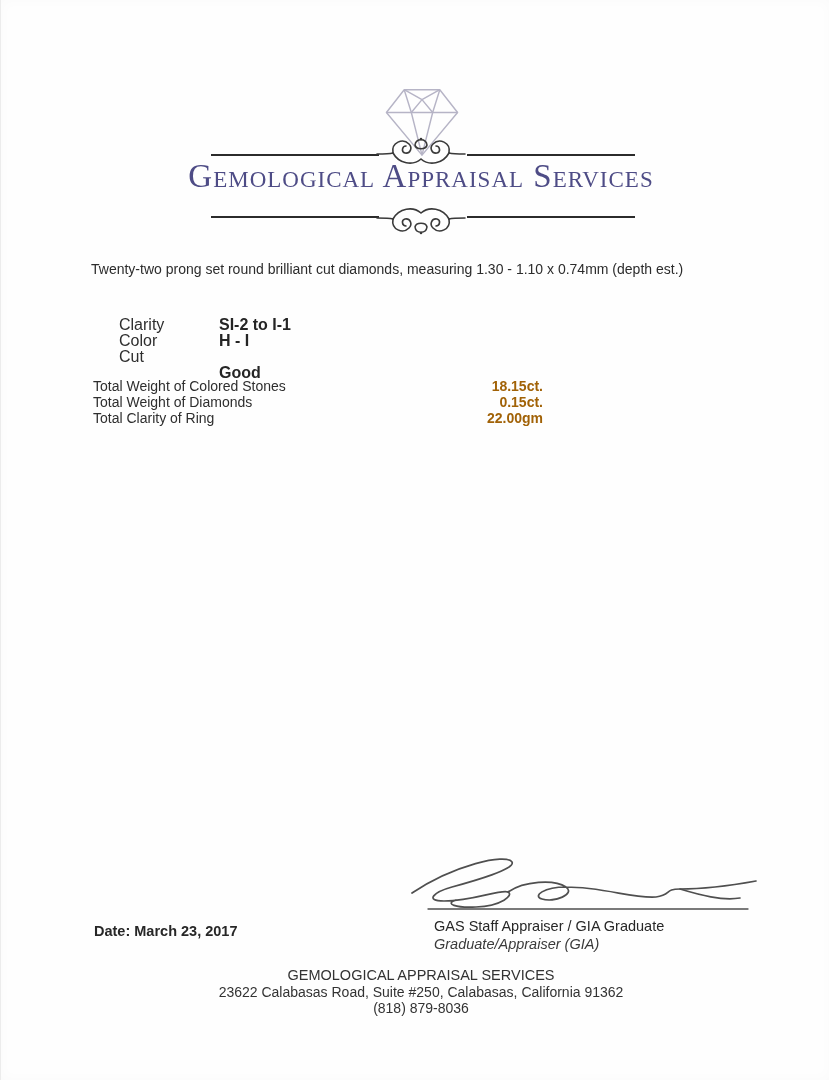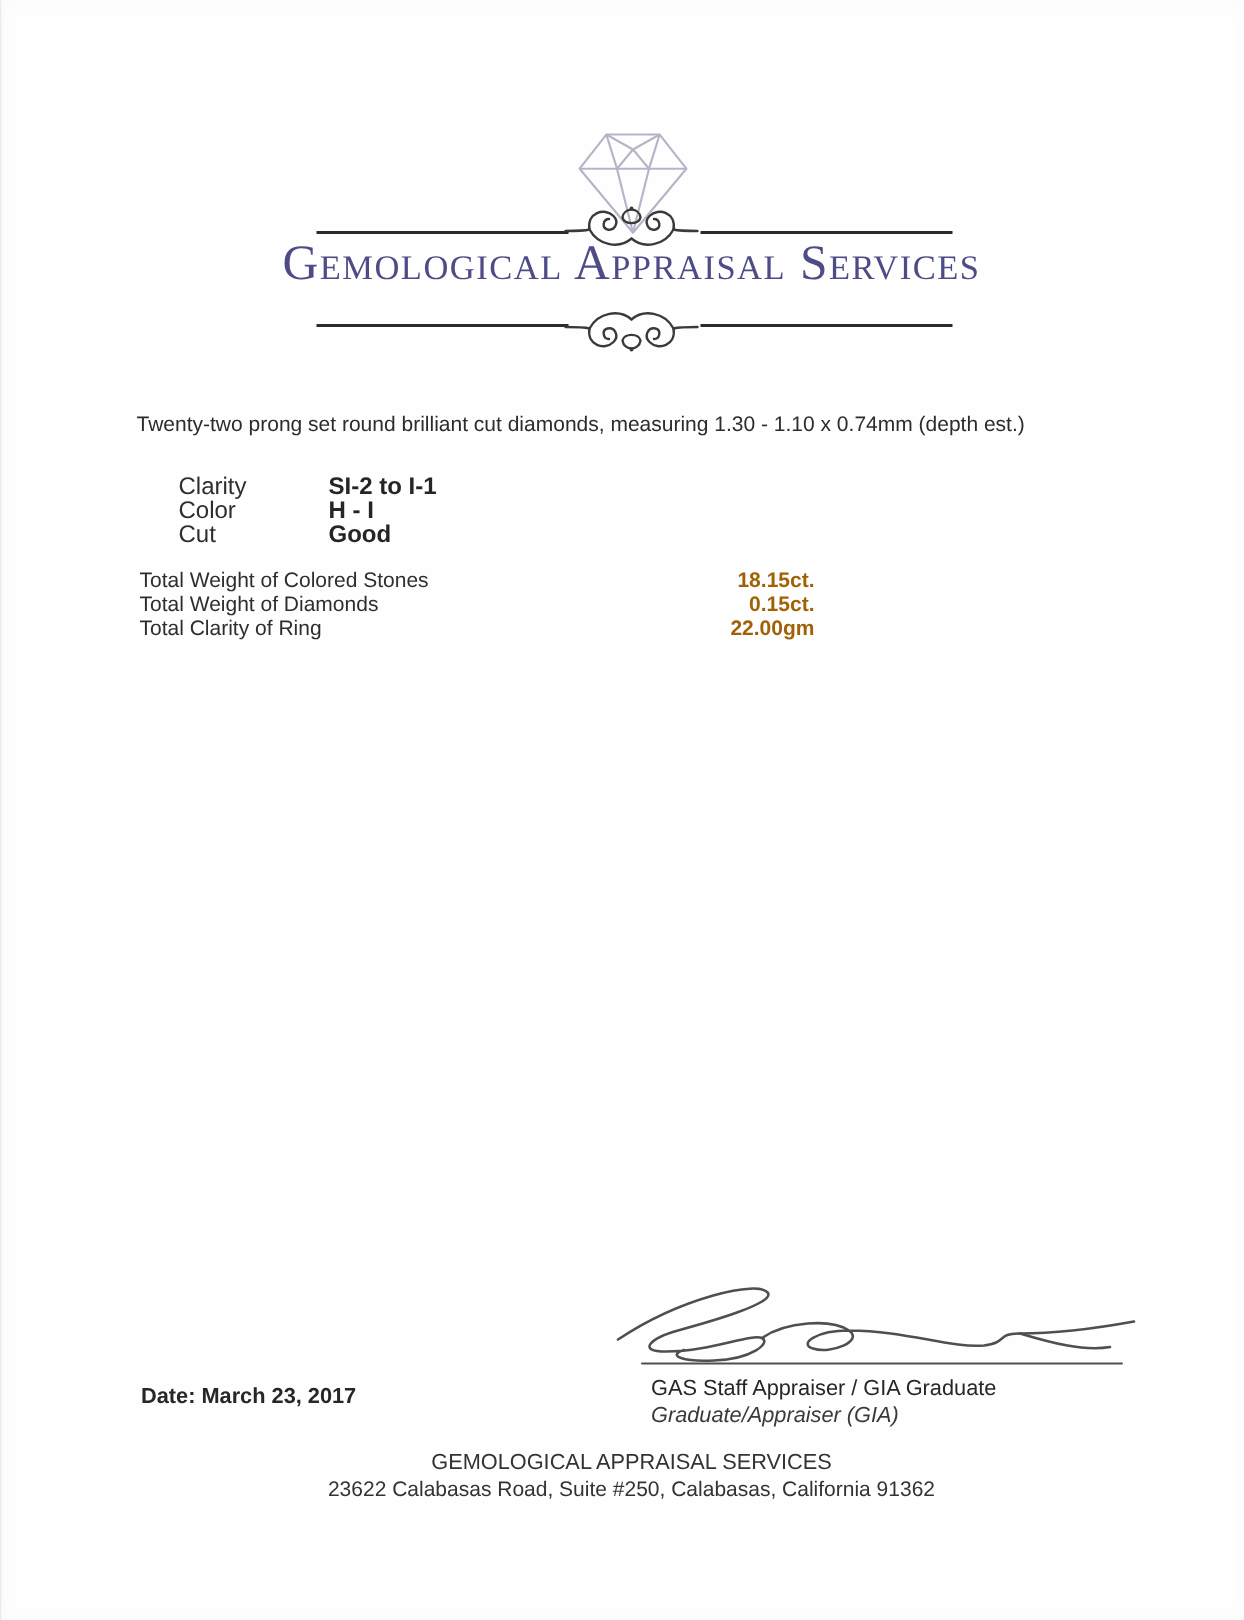--- a/index.html
+++ b/index.html
@@ -35,21 +35,21 @@
   }
   .brand-tagline {
     left:84px; top:190px; width:672px;
     text-align:center;
     font-family:"Liberation Serif", serif;
     font-size:16px; letter-spacing:1.6px;
     color:#565394; white-space:nowrap;
   }
 
   
-  .desc { left:90px; top:260px; width:600px; font-size:14px; line-height:18.5px; color:#2c2c2c;margin-top:13px; }
+  .desc { left:90px; top:260px; width:600px; font-size:14px; line-height:18.5px; color:#2c2c2c; }
   .grade-label { left:118px; width:95px; }
   .grade-value { left:218px; font-weight:bold; color:#252525; }
 
   .total-label { left:92px; font-size:14px; }
   .total-value { left:420px; width:122px; text-align:right; font-size:14px; font-weight:bold; color:#a16207; }
 
   
   .sig-art { left:403px; top:851px; width:378px; height:66px; }
   .sig-name { left:433px; top:918px; font-size:14.5px; font-weight:normal; color:#272727; }
   .sig-title { left:433px; top:936px; font-size:14.5px; font-style:italic; color:#3a3a3a; }
@@ -104,35 +104,36 @@
 
   <div class="abs desc">
     <div>Twenty-two prong set round brilliant cut diamonds, measuring 1.30 - 1.10 x 0.74mm (depth est.)</div>
   </div>
 
   <div class="abs grade-label" style="top:316px">Clarity</div>
   <div class="abs grade-value" style="top:316px">SI-2 to I-1</div>
   <div class="abs grade-label" style="top:332px">Color</div>
   <div class="abs grade-value" style="top:332px">H - I</div>
   <div class="abs grade-label" style="top:348px">Cut</div>
-  <div class="abs grade-value" style="top:348px">Good</div>
+  <div class="abs grade-value" style="top:364px">Good</div>
 
   <div class="abs total-label" style="top:378px">Total Weight of Colored Stones</div>
   <div class="abs total-value" style="top:378px">18.15ct.</div>
   <div class="abs total-label" style="top:394px">Total Weight of Diamonds</div>
   <div class="abs total-value" style="top:394px">0.15ct.</div>
   <div class="abs total-label" style="top:410px">Total Clarity of Ring</div>
   <div class="abs total-value" style="top:410px">22.00gm</div>
 
   <svg class="abs sig-art" viewBox="0 0 378 66" fill="none" stroke="#4f4f4f" stroke-width="1.7" stroke-linecap="round">
     <path d="M8,42 C50,14 102,2 108,11 C112,18 70,30 48,36 C30,41 20,50 40,50 C70,50 96,38 104,41 C110,44 98,55 72,56 C52,57 40,53 52,49"></path>
     <path d="M104,41 C120,30 150,28 162,36 C172,43 150,52 138,48 C128,45 140,36 162,36 C200,36 230,48 252,46 C268,44 260,38 276,38 C300,38 330,34 352,30"></path>
     <path d="M276,38 C296,44 318,50 336,47"></path>
     <line x1="24" y1="58" x2="344" y2="58" stroke-width="1.3"></line>
   </svg>
   <div class="abs sig-name">GAS Staff Appraiser / GIA Graduate</div>
   <div class="abs sig-title">Graduate/Appraiser (GIA)</div>
   <div class="abs date-line">Date: March 23, 2017</div>
 
   <div class="abs footer-line f-company">GEMOLOGICAL APPRAISAL SERVICES</div>
   <div class="abs footer-line f-address">23622 Calabasas Road, Suite #250, Calabasas, California 91362</div>
+  <div class="abs footer-line f-phone">(818) 879-8036</div>
 
 </div>
 
 </body></html>

